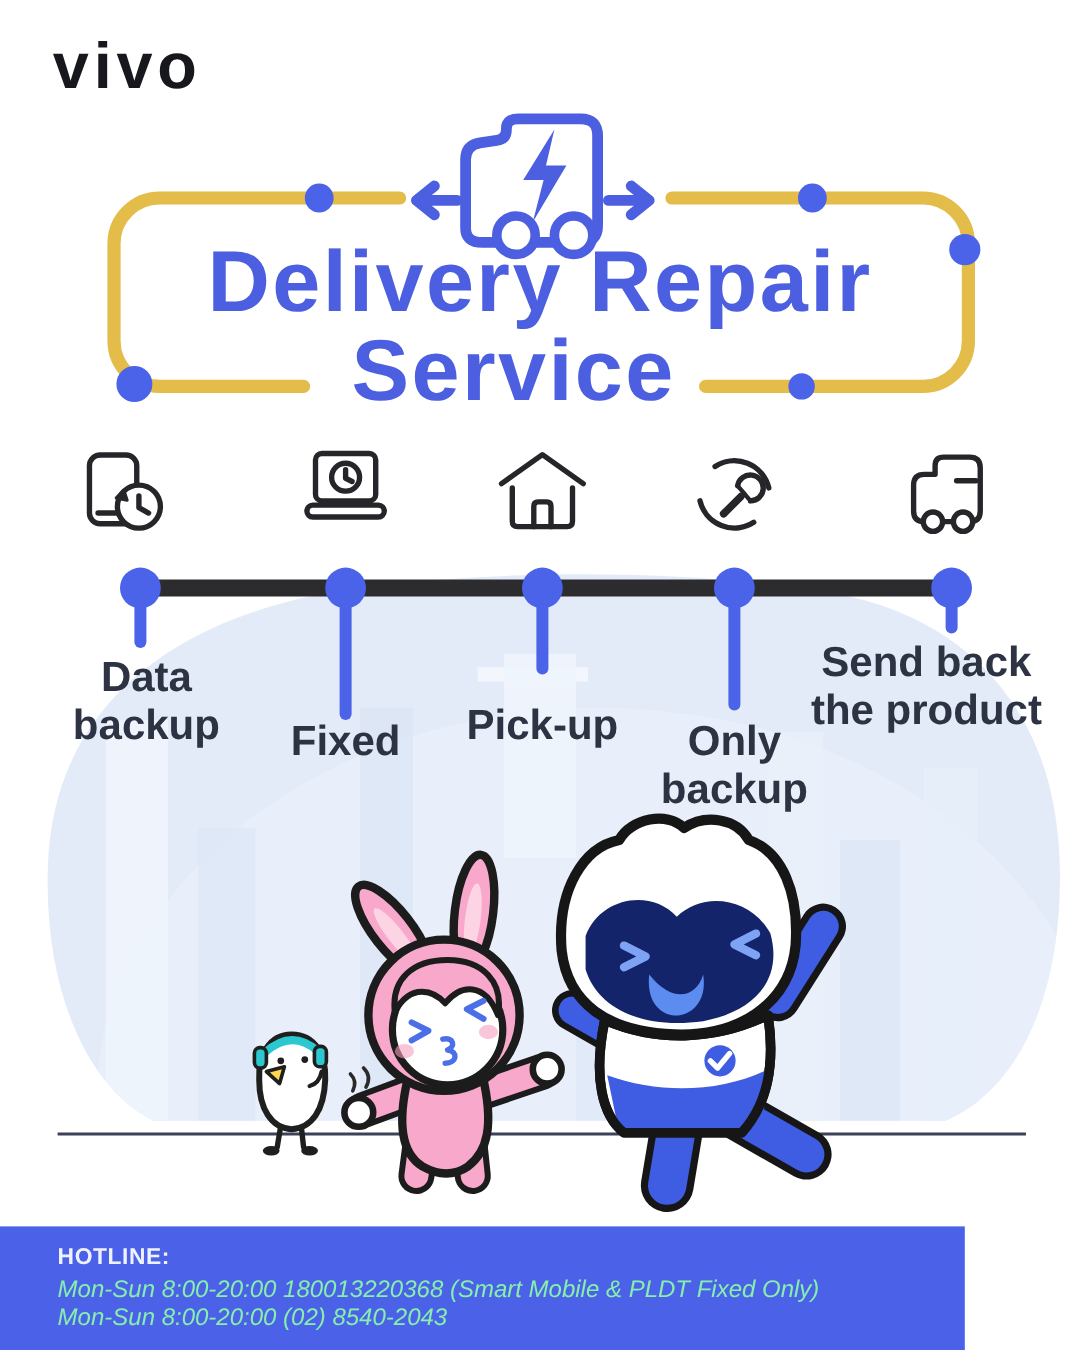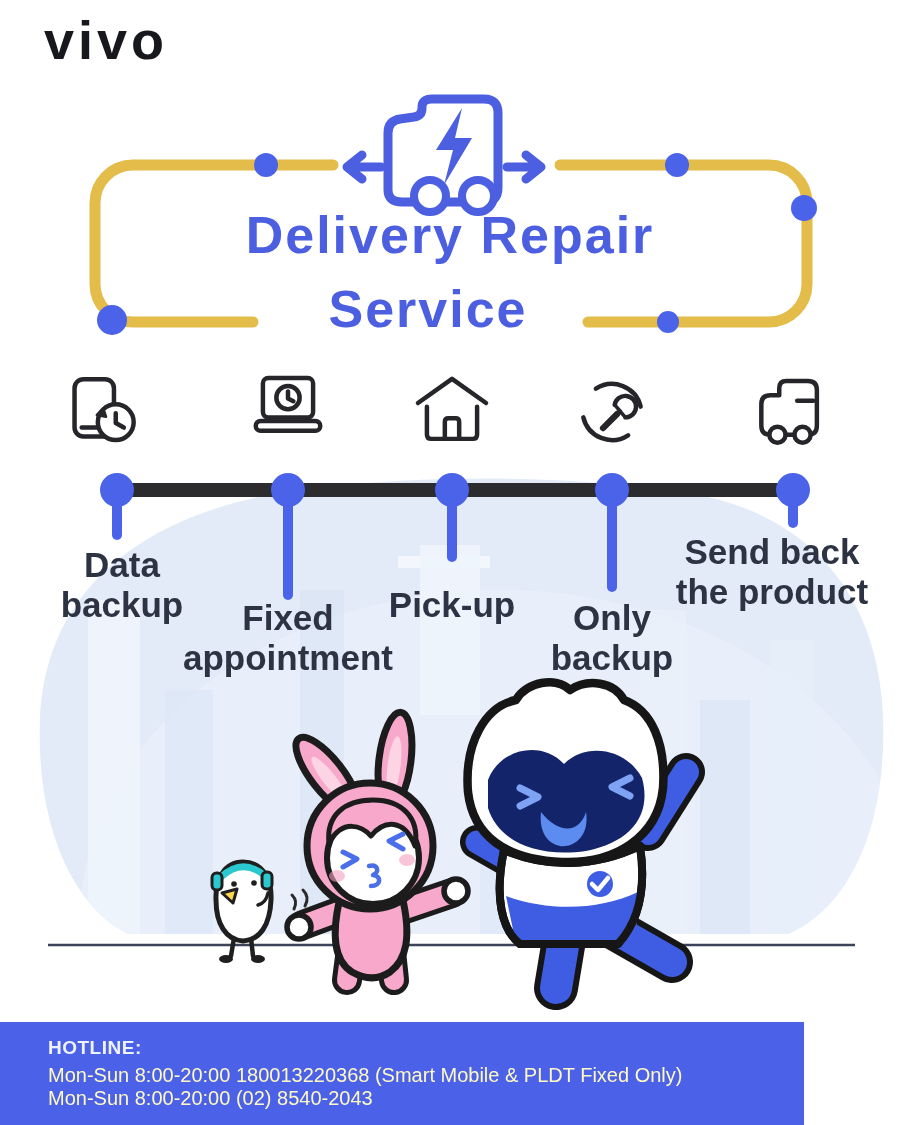--- a/index.html
+++ b/index.html
@@ -1,44 +1,44 @@
 <!DOCTYPE html>
 <html><head>
 <meta charset="utf-8">
 <style>
   html,body{margin:0;padding:0;background:#fff;}
   .poster{position:relative;width:900px;height:1125px;background:#ffffff;overflow:hidden;
           font-family:"Liberation Sans",sans-serif;}
   .layer{position:absolute;left:0;top:0;}
   
-  .logo{position:absolute;left:44px;top:9px;font-size:54px;font-weight:700;color:#17181d;
+  .logo{position:absolute;left:44px;top:24px;font-size:54px;font-weight:700;color:#17181d;
         letter-spacing:4px;z-index:3;}
   
   .title{position:absolute;left:0;top:198px;width:900px;text-align:center;color:#4b5fe0;
-         font-weight:700;font-size:52px;line-height:74px;letter-spacing:2px;z-index:3;}
+         font-weight:700;font-size:72px;line-height:74px;letter-spacing:2px;z-index:3;}
   .title .t2{padding-right:44px;}
   
   .tl-bar{position:absolute;left:114px;top:483px;width:682px;height:14px;background:#2c2c2e;
           border-radius:8px;z-index:2;}
   .dot{position:absolute;top:473px;width:34px;height:34px;border-radius:50%;background:#4a63e8;z-index:3;}
   .stem{position:absolute;top:492px;width:10px;border-radius:5px;background:#4a63e8;z-index:2;}
   .d1{left:100px}.d2{left:271px}.d3{left:435px}.d4{left:595px}.d5{left:776px}
   .s1{left:112px;height:48px}.s2{left:283px;height:108px}.s3{left:447px;height:70px}
   .s4{left:607px;height:100px}.s5{left:788px;height:36px}
   .step-label{position:absolute;width:264px;text-align:center;font-weight:700;color:#2d3343;
               font-size:35px;line-height:40px;z-index:3;}
   .l1{left:-10px;top:545px}.l2{left:156px;top:598px}.l3{left:320px;top:585px}
   .l4{left:480px;top:598px}.l5{left:640px;top:532px}
   .step-icon{position:absolute;z-index:3;}
   .i1{left:62px;top:372px}.i2{left:245px;top:369px}.i3{left:409px;top:369px}
   .i4{left:569px;top:369px}.i5{left:747px;top:372px}
   
   .footer{position:absolute;left:0;top:1022px;width:804px;height:103px;background:#4b61e7;z-index:4;}
   .footer .head{margin:15px 0 5px 48px;color:#eef2fd;font-size:19px;font-weight:700;letter-spacing:.5px;}
-  .footer .ln{margin:0 0 0 48px;color:#fef9c3;font-size:20px;line-height:23px;}
+  .footer .ln{margin:0 0 0 48px;color:#86efac;font-size:20px;line-height:23px;font-style:italic;}
   svg{display:block;}
 </style>
 </head>
 <body>
 
 <div class="poster">
 
   <svg class="layer" width="900" height="1125" viewBox="0 0 900 1125" style="z-index:1">
     <defs>
       <clipPath id="blobClip">
@@ -214,21 +214,20 @@
       <circle cx="62" cy="70" r="9" fill="#ffffff"></circle>
     </g>
   </svg>
 
   <div class="step-label l1">
     <div>Data</div>
     <div>backup</div>
   </div>
   <div class="step-label l2">
     <div>Fixed</div>
-    <div>appointment</div>
   </div>
   <div class="step-label l3">
     <div>Pick-up</div>
   </div>
   <div class="step-label l4">
     <div>Only</div>
     <div>backup</div>
   </div>
   <div class="step-label l5">
     <div>Send back</div>

